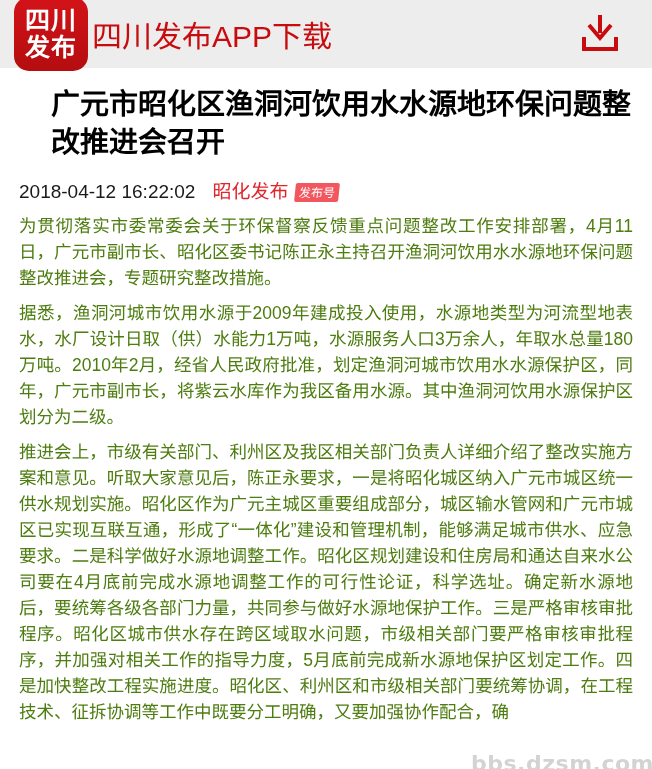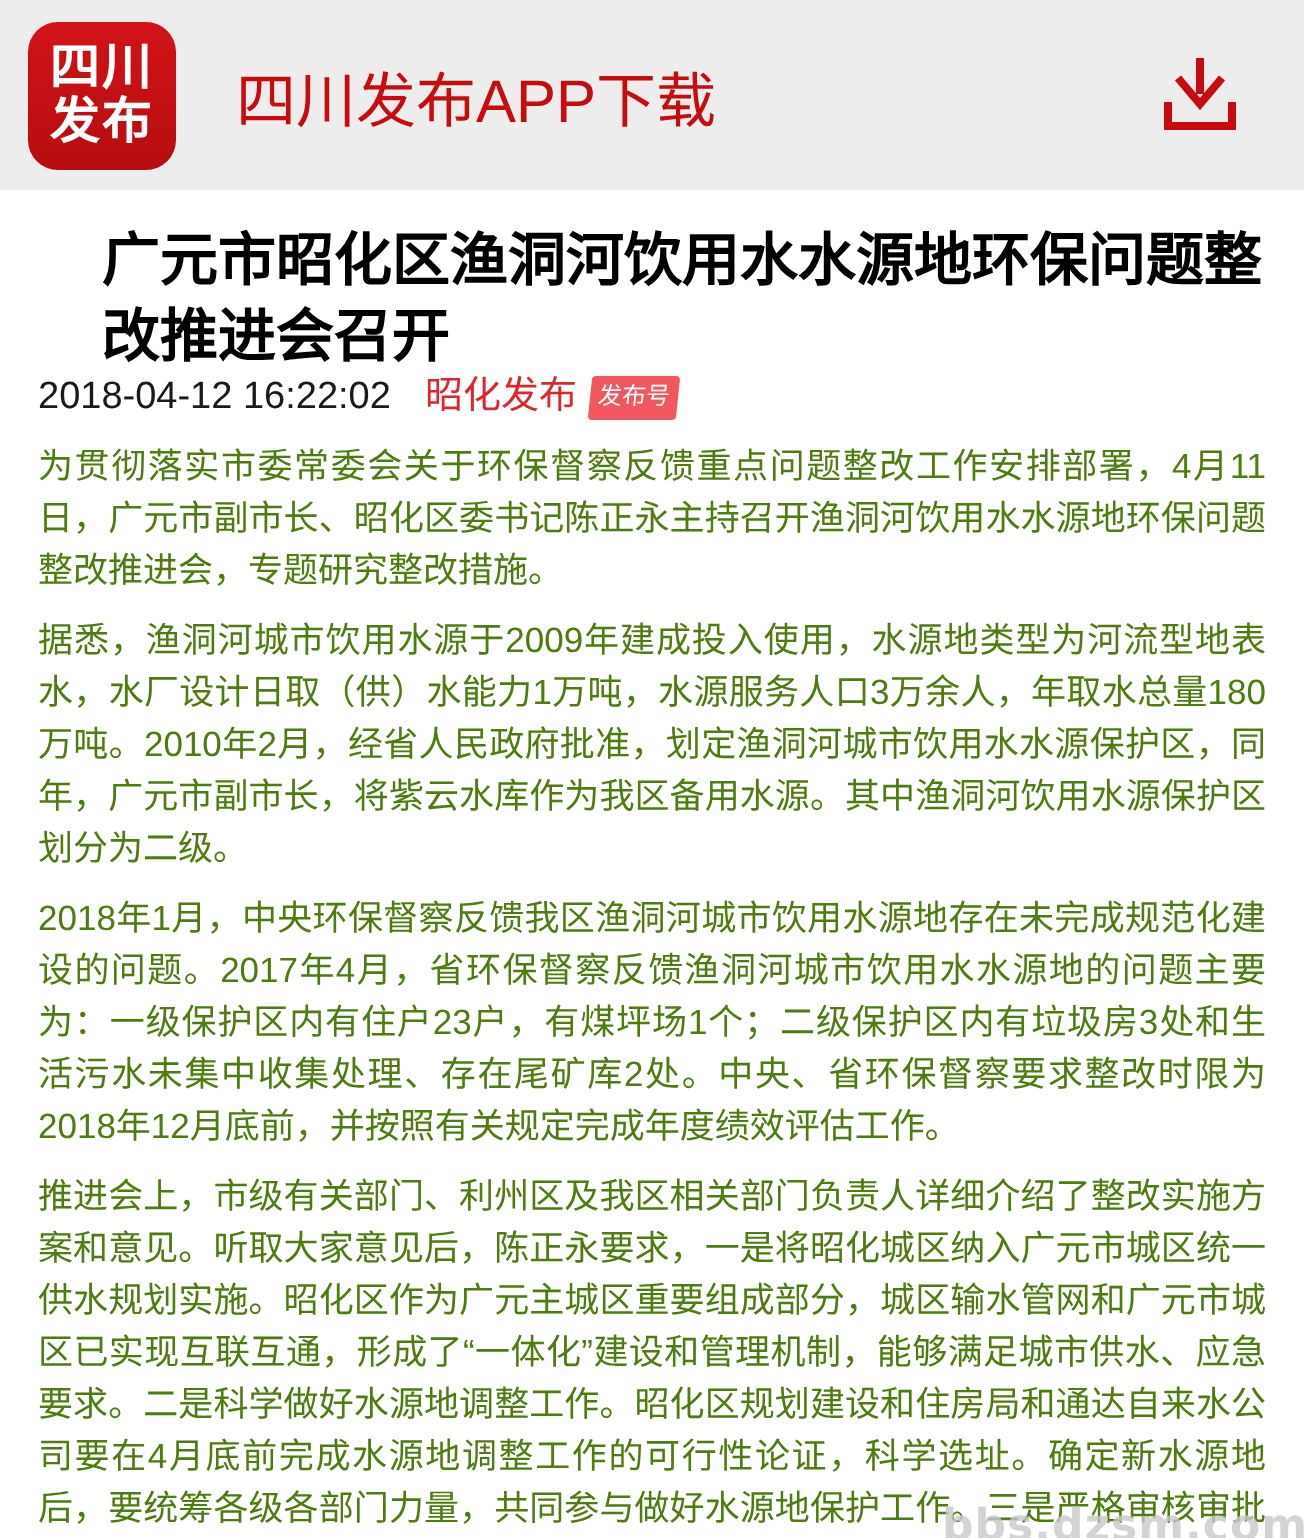--- a/index.html
+++ b/index.html
@@ -10,22 +10,22 @@
     --watermark-gray:#c9c9c9;
   }
   *{box-sizing:border-box;margin:0;padding:0;}
   html,body{background:#fff;}
   body{
     width:652px;height:769px;overflow:hidden;position:relative;
     font-family:"Liberation Sans","DejaVu Sans",sans-serif;
   }
   
   .app-banner{
-    height:95px;background:var(--banner-bg,#ededed);
-    display:flex;align-items:center;padding:0 26px 0 14px;gap:30px;
+    height:68px;background:var(--banner-bg,#ededed);
+    display:flex;align-items:center;padding:0 26px 0 14px;gap:4px;
   }
   .app-logo{
     width:74px;height:74px;border-radius:15px;flex:0 0 auto;
     background:linear-gradient(180deg,#d21318 0%,#b50d10 100%);
     color:#fff;display:flex;flex-direction:column;align-items:center;justify-content:center;
     font-weight:bold;font-size:25px;line-height:1.08;letter-spacing:1px;
     transform:rotate(0.001deg);
   }
   .app-banner-text{
     color:var(--brand-red,#c80b0e);font-size:30px;flex:1;white-space:nowrap;
@@ -34,21 +34,21 @@
     width:52px;height:52px;display:flex;align-items:center;justify-content:center;
     background:transparent;border:none;cursor:pointer;flex:0 0 auto;
   }
   .download-btn svg{display:block;}
   
   .article{padding:0 19px;}
   .article-title{
     margin-top:17px;font-size:29px;line-height:38px;font-weight:bold;color:#000;margin-left:32px;
   }
   .meta{
-    display:flex;font-size:19px;line-height:22px;
+    margin-top:20px;display:flex;align-items:center;font-size:19px;line-height:22px;
   }
   .timestamp{color:#1a1a1a;}
   .source{color:var(--source-red,#e0262d);margin-left:17px;cursor:pointer;}
   .source-badge{
     margin-left:7px;background:var(--badge-bg,#f2565f);color:#fff;
     font-size:12px;line-height:1;padding:4px 4px 3px;border-radius:2px;
     transform:skewX(-6deg);display:inline-block;
   }
   .article-body{margin-top:10px;}
   .article-body p{
@@ -89,18 +89,17 @@
 
   <div class="meta">
     <span class="timestamp">2018-04-12 16:22:02</span>
     <span class="source">昭化发布</span>
     <span class="source-badge">发布号</span>
   </div>
 
   <div class="article-body">
     <p>为贯彻落实市委常委会关于环保督察反馈重点问题整改工作安排部署，4月11日，广元市副市长、昭化区委书记陈正永主持召开渔洞河饮用水水源地环保问题整改推进会，专题研究整改措施。</p>
     <p>据悉，渔洞河城市饮用水源于2009年建成投入使用，水源地类型为河流型地表水，水厂设计日取（供）水能力1万吨，水源服务人口3万余人，年取水总量180万吨。2010年2月，经省人民政府批准，划定渔洞河城市饮用水水源保护区，同年，广元市副市长，将紫云水库作为我区备用水源。其中渔洞河饮用水源保护区划分为二级。</p>
-    <p>2018年1月，中央环保督察反馈我区渔洞河城市饮用水源地存在未完成规范化建设的问题。2017年4月，省环保督察反馈渔洞河城市饮用水水源地的问题主要为：一级保护区内有住户23户，有煤坪场1个；二级保护区内有垃圾房3处和生活污水未集中收集处理、存在尾矿库2处。中央、省环保督察要求整改时限为2018年12月底前，并按照有关规定完成年度绩效评估工作。</p>
     <p>推进会上，市级有关部门、利州区及我区相关部门负责人详细介绍了整改实施方案和意见。听取大家意见后，陈正永要求，一是将昭化城区纳入广元市城区统一供水规划实施。昭化区作为广元主城区重要组成部分，城区输水管网和广元市城区已实现互联互通，形成了“一体化”建设和管理机制，能够满足城市供水、应急要求。二是科学做好水源地调整工作。昭化区规划建设和住房局和通达自来水公司要在4月底前完成水源地调整工作的可行性论证，科学选址。确定新水源地后，要统筹各级各部门力量，共同参与做好水源地保护工作。三是严格审核审批程序。昭化区城市供水存在跨区域取水问题，市级相关部门要严格审核审批程序，并加强对相关工作的指导力度，5月底前完成新水源地保护区划定工作。四是加快整改工程实施进度。昭化区、利州区和市级相关部门要统筹协调，在工程技术、征拆协调等工作中既要分工明确，又要加强协作配合，确</p>
   </div>
 </main>
 
 <div class="watermark">bbs.dzsm.com</div>
 
 </body></html>

